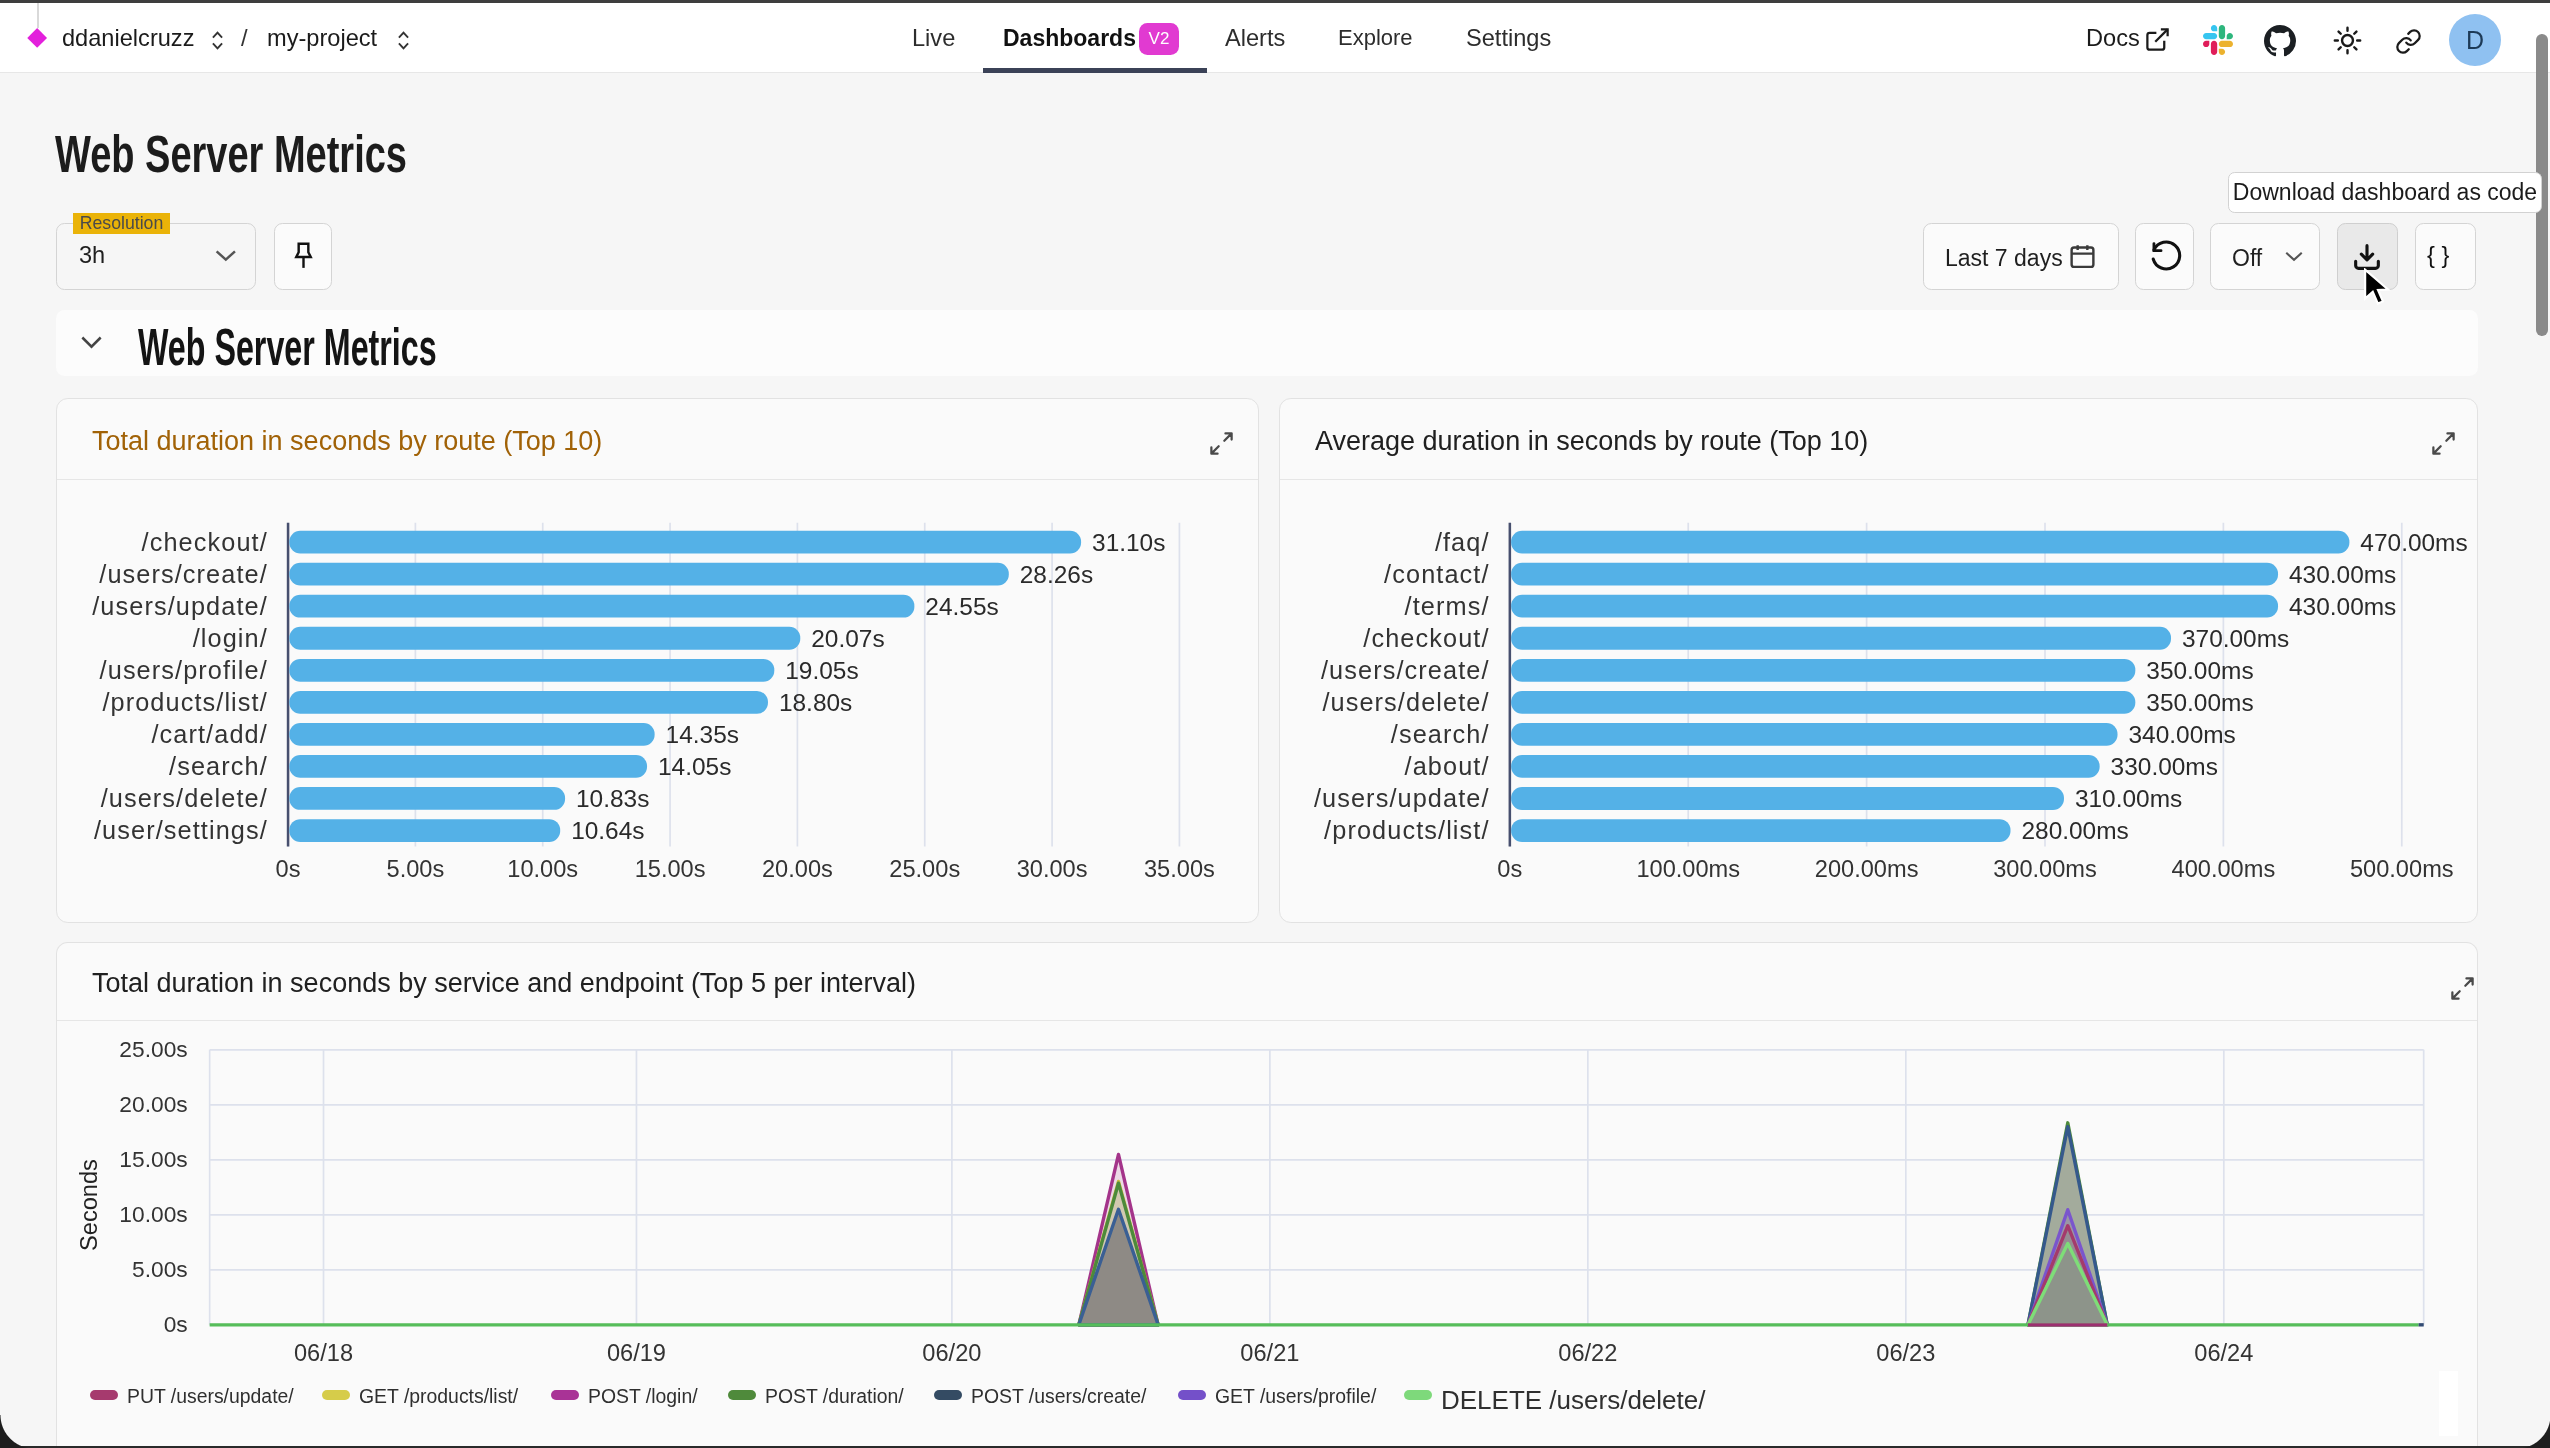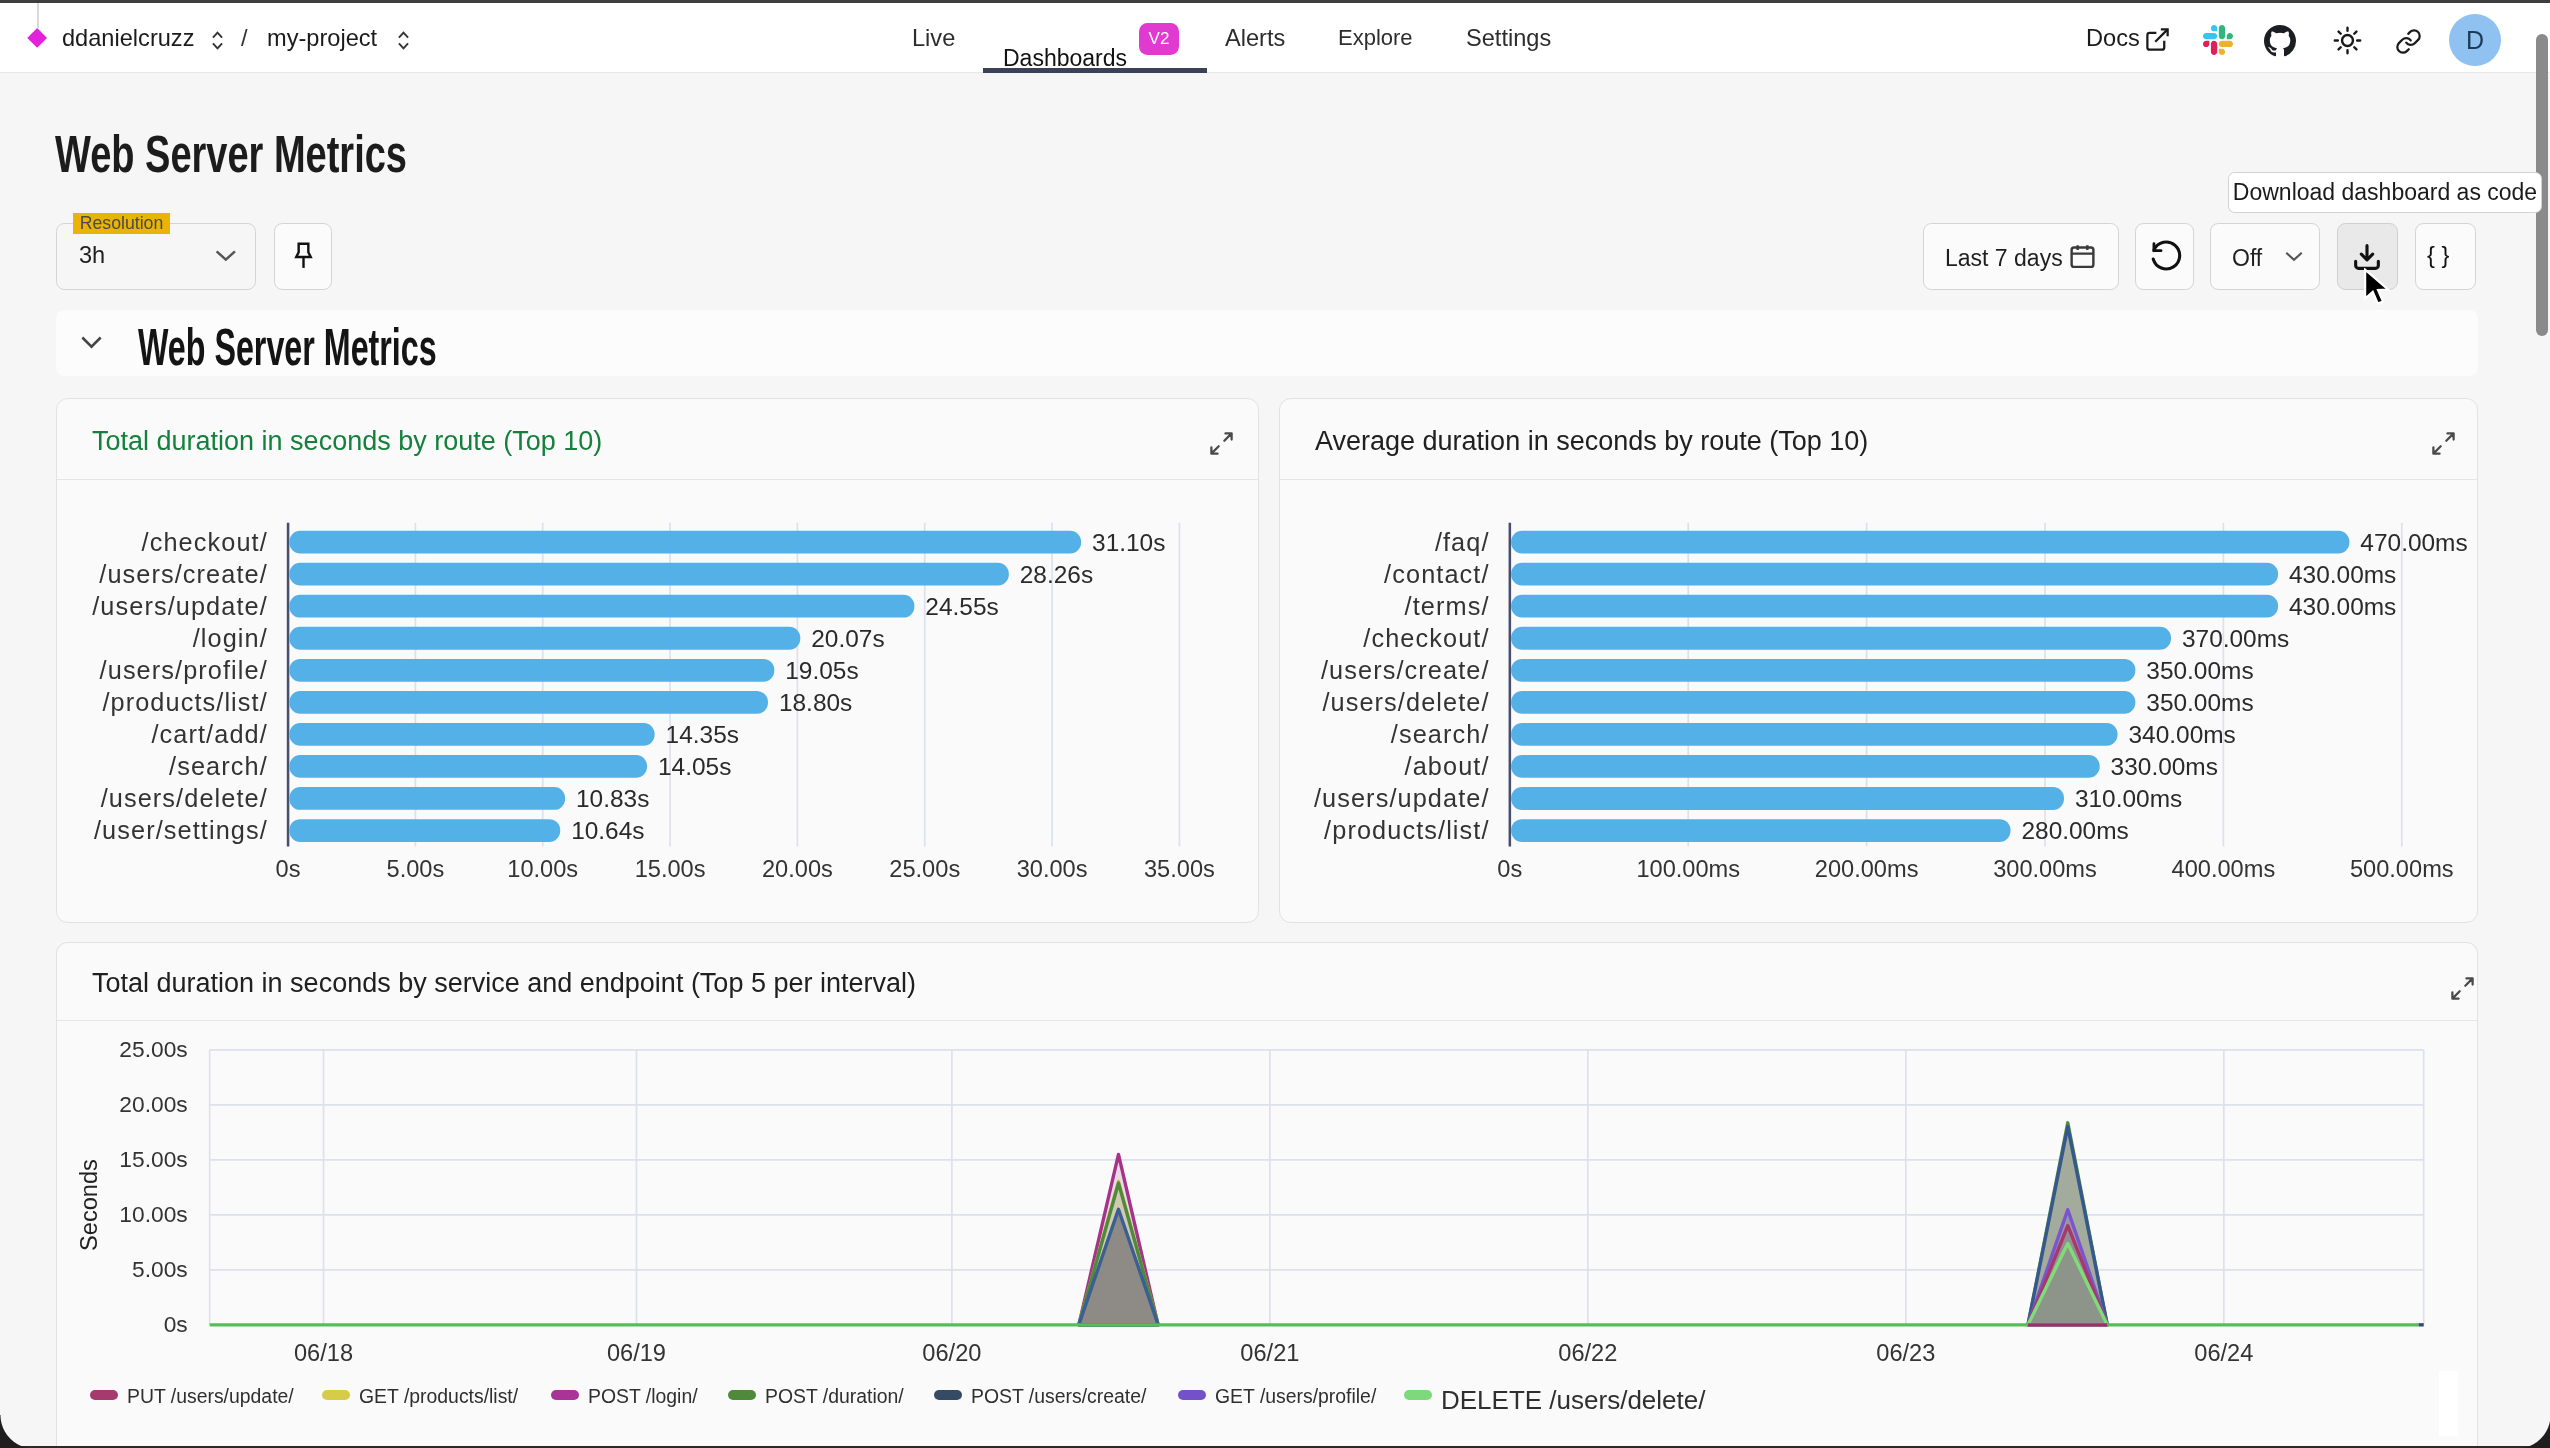--- a/index.html
+++ b/index.html
@@ -17,21 +17,21 @@
       <path d="M3.5 10 L9 4 L14.5 10" fill="none" stroke="#333" stroke-width="2.3"></path>
       <path d="M3.5 17 L9 23 L14.5 17" fill="none" stroke="#333" stroke-width="2.3"></path>
     </svg>
 <span class="abs" style="left:241px;top:22px;font-size:23.6px;color:#333;">/</span>
 <span class="abs" style="left:267px;top:22px;font-size:23.6px;color:#1b1b1b;">my-project</span>
 <svg class="abs" style="left:396px;top:26px;" width="15" height="23" viewBox="0 0 18 27">
       <path d="M3.5 10 L9 4 L14.5 10" fill="none" stroke="#333" stroke-width="2.3"></path>
       <path d="M3.5 17 L9 23 L14.5 17" fill="none" stroke="#333" stroke-width="2.3"></path>
     </svg>
 <span class="abs" style="left:912px;top:22px;font-size:23.6px;color:#2d2d2d;">Live</span>
-<span class="abs" style="left:1003px;top:22px;font-size:23px;font-weight:normal;color:#111;margin-top:20px;">Dashboards</span>
+<span class="abs" style="left:1003px;top:22px;font-size:23px;font-weight:bold;color:#111;">Dashboards</span>
 <div class="abs" style="left:1139px;top:20px;width:40px;height:32px;border-radius:8.4px;background:#e13ad1;color:#fff;font-size:17px;display:flex;align-items:center;justify-content:center;">V2</div>
 <span class="abs" style="left:1225px;top:22px;font-size:23.6px;color:#2d2d2d;">Alerts</span>
 <span class="abs" style="left:1338px;top:22px;font-size:22px;color:#2d2d2d;">Explore</span>
 <span class="abs" style="left:1466px;top:22px;font-size:23.6px;color:#2d2d2d;">Settings</span>
 <span class="abs" style="left:2086px;top:22px;font-size:23.6px;color:#1b1b1b;">Docs</span>
 <svg class="abs" style="left:2144px;top:23px;" width="27" height="27" viewBox="0 0 24 24" fill="none" stroke="#1b1b1b" stroke-width="2">
       <path d="M18 13v6a2 2 0 0 1-2 2H5a2 2 0 0 1-2-2V8a2 2 0 0 1 2-2h6"></path>
       <path d="M15 3h6v6"></path>
       <path d="M10 14L21 3"></path>
     </svg>
@@ -95,21 +95,21 @@
 <svg class="abs" style="left:2360px;top:268px;" width="34" height="39" viewBox="0 0 20 23">
     <path d="M3 1 L3 18 L7.5 14 L10.5 21 L13.5 19.7 L10.6 13 L16.5 12.7 Z" fill="#000" stroke="#fff" stroke-width="1.3"></path>
   </svg>
 <div class="abs" style="left:56px;top:310px;width:2422px;height:66px;background:#fcfcfc;border-radius:8.4px;"></div>
 <svg class="abs" style="left:79px;top:334px;" width="25" height="17" viewBox="0 0 30 20">
     <path d="M4 4 L15 15 L26 4" fill="none" stroke="#444" stroke-width="3"></path>
   </svg>
 <div class="abs" style="left:138px;top:317px;font-size:52px;font-weight:700;color:#141414;transform:scaleX(0.62);transform-origin:left top;white-space:nowrap;">Web Server Metrics</div>
 <div class="card" style="left:56px;top:398px;width:1203px;height:525px;">
 <div class="abs" style="left:0;top:0;width:100%;height:81px;border-bottom:1.7px solid #e6e6e6;"></div>
-<div class="abs" style="left:35px;top:27px;font-size:27px;color:#15803d;">Total duration in seconds by route (Top 10)</div>
+<div class="abs" style="left:35px;top:27px;font-size:27px;color:#a16207;">Total duration in seconds by route (Top 10)</div>
 <svg class="abs" style="left:1151px;top:31px;" width="27" height="27" viewBox="0 0 24 24" fill="none" stroke="#4a4a4a" stroke-width="2" stroke-linecap="round" stroke-linejoin="round">
       <path d="M14.5 9.5 L21 3M21 3h-5.5M21 3v5.5"></path>
       <path d="M9.5 14.5 L3 21M3 21h5.5M3 21v-5.5"></path>
     </svg>
 <svg width="1200" height="439" style="position:absolute;left:0;top:83px;" viewBox="0 0 1423 520">
       <line x1="274.0" y1="48" x2="274.0" y2="432" stroke="#dde1ec" stroke-width="2"></line>
       <line x1="425.0" y1="48" x2="425.0" y2="432" stroke="#dde1ec" stroke-width="2"></line>
       <line x1="576.0" y1="48" x2="576.0" y2="432" stroke="#dde1ec" stroke-width="2"></line>
       <line x1="727.0" y1="48" x2="727.0" y2="432" stroke="#dde1ec" stroke-width="2"></line>
       <line x1="878.0" y1="48" x2="878.0" y2="432" stroke="#dde1ec" stroke-width="2"></line>

